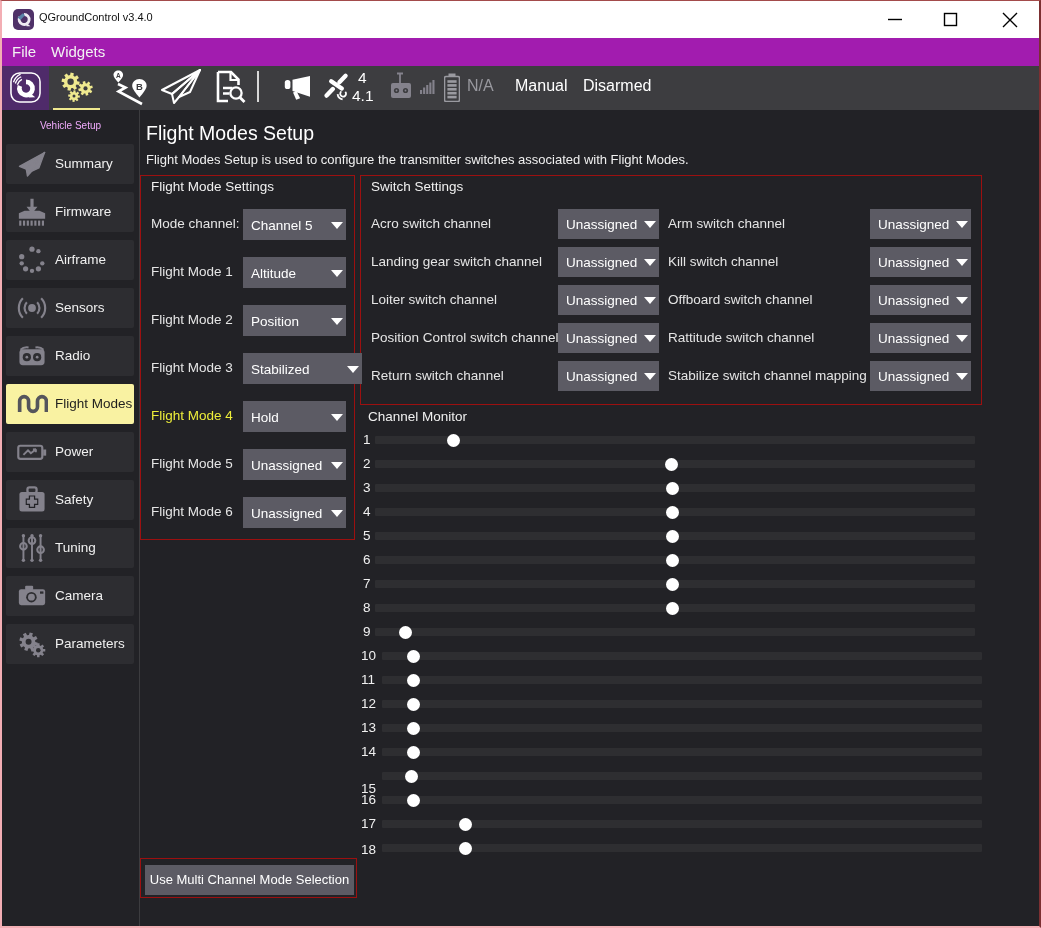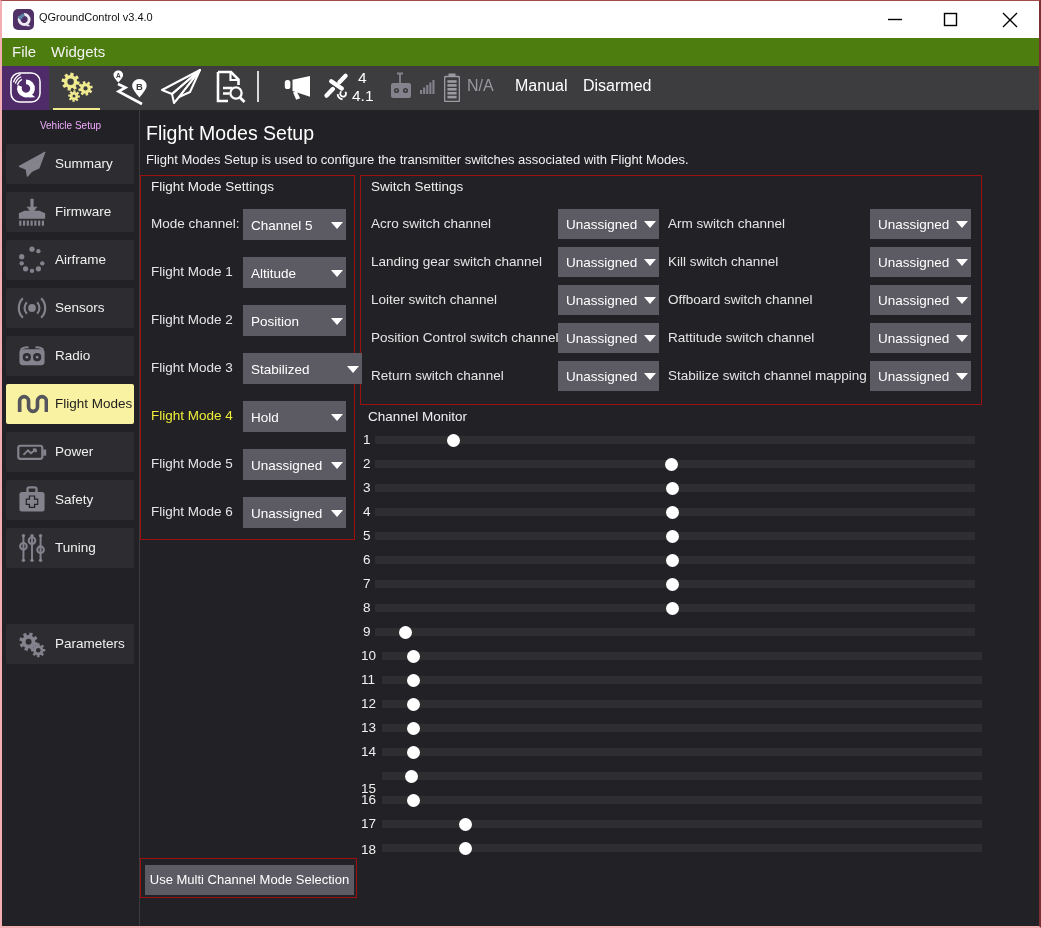--- a/index.html
+++ b/index.html
@@ -3,21 +3,21 @@
 <meta charset="utf-8">
 <style>
 * { margin:0; padding:0; box-sizing:border-box; }
 html,body { width:1041px; height:928px; overflow:hidden; }
 body { font-family:"Liberation Sans", sans-serif; background:#222226; position:relative; }
 #winborder { position:absolute; inset:0; border-left:2px solid #f3aeb4; border-right:2px solid #7c3032; border-top:1px solid #a34b4b; border-bottom:2px solid #f3aeb4; z-index:50; pointer-events:none; }
 #titlebar { position:absolute; left:2px; top:1px; right:2px; height:37px; background:#ffffff; }
 #title-text { position:absolute; left:37px; top:10px; font-size:11px; color:#111; }
 #appicon { position:absolute; left:11px; top:8px; width:21px; height:21px; }
 .wbtn { position:absolute; top:0; height:37px; }
-#menubar { position:absolute; left:2px; top:38px; right:2px; height:28px; background:#4d7c0f; color:#f2f2f2; font-size:15px; }
+#menubar { position:absolute; left:2px; top:38px; right:2px; height:28px; background:#a21caf; color:#f2f2f2; font-size:15px; }
 #menubar span.m1 { position:absolute; left:10px; top:5px; }
 #menubar span.m2 { position:absolute; left:49px; top:5px; }
 #toolbar { position:absolute; left:2px; top:66px; right:2px; height:44px; background:#3d3d40; }
 #qgcbtn { position:absolute; left:0px; top:0; width:47px; height:44px; background:#4f2b6a; }
 #gearul { position:absolute; left:51px; top:42px; width:47px; height:2.5px; background:#efe98f; }
 .ticon { position:absolute; }
 .tb-txt { position:absolute; color:#fff; font-size:16px; top:11px; white-space:nowrap; }
 #sidebar { position:absolute; left:2px; top:110px; width:137px; bottom:2px; background:#222226; }
 #sidebar-divider { position:absolute; left:139px; top:110px; width:1px; bottom:2px; background:#3c3c3f; }
 #vsetup { position:absolute; left:0; top:10px; width:137px; text-align:center; color:#f0abfc; font-size:10px; }
@@ -248,20 +248,30 @@
         <path d="M14,3 L14,25" stroke="#84828c" stroke-width="1.7"></path>
         <circle cx="14" cy="7.5" r="2.9" fill="none" stroke="#84828c" stroke-width="1.8"></circle>
         <circle cx="14" cy="3.2" r="1.5" fill="#84828c"></circle>
         <circle cx="14" cy="24.8" r="1.5" fill="#84828c"></circle>
         <path d="M21.5,3 L21.5,25" stroke="#84828c" stroke-width="1.7"></path>
         <circle cx="21.5" cy="15.5" r="2.9" fill="none" stroke="#84828c" stroke-width="1.8"></circle>
         <circle cx="21.5" cy="3.2" r="1.5" fill="#84828c"></circle>
         <circle cx="21.5" cy="24.8" r="1.5" fill="#84828c"></circle>
       </svg>
       <span class="lbl">Tuning</span>
+    </div>
+<div class="sbtn" style="top:466px">
+      <svg width="32" height="32" viewBox="0 0 28 28">
+        <rect x="2.5" y="8" width="23" height="14" rx="2" fill="#84828c"></rect>
+<rect x="8" y="5" width="7" height="4" rx="1" fill="#84828c"></rect>
+<circle cx="13.5" cy="15" r="4.6" fill="#2d2d31"></circle>
+<circle cx="13.5" cy="15" r="3" fill="#84828c"></circle>
+<rect x="21" y="10" width="3" height="2" fill="#2d2d31"></rect>
+      </svg>
+      <span class="lbl">Camera</span>
     </div>
 <div class="sbtn" style="top:514px">
       <svg width="32" height="32" viewBox="0 0 28 28">
         <path d="M19.1,13.0 L18.3,15.8 L16.0,15.1 L15.0,16.3 L16.0,18.5 L13.5,19.8 L12.3,17.7 L10.7,17.9 L10.0,20.1 L7.2,19.3 L7.9,17.0 L6.7,16.0 L4.5,17.0 L3.2,14.5 L5.3,13.3 L5.1,11.7 L2.9,11.0 L3.7,8.2 L6.0,8.9 L7.0,7.7 L6.0,5.5 L8.5,4.2 L9.7,6.3 L11.3,6.1 L12.0,3.9 L14.8,4.7 L14.1,7.0 L15.3,8.0 L17.5,7.0 L18.8,9.5 L16.7,10.7 L16.9,12.3 Z" fill="#84828c"></path>
         <circle cx="11" cy="12" r="2.6" fill="#2d2d31"></circle>
 <path d="M25.6,18.4 L25.6,20.6 L23.8,20.6 L23.3,21.7 L24.6,23.0 L23.0,24.6 L21.7,23.3 L20.6,23.8 L20.6,25.6 L18.4,25.6 L18.4,23.8 L17.3,23.3 L16.0,24.6 L14.4,23.0 L15.7,21.7 L15.2,20.6 L13.4,20.6 L13.4,18.4 L15.2,18.4 L15.7,17.3 L14.4,16.0 L16.0,14.4 L17.3,15.7 L18.4,15.2 L18.4,13.4 L20.6,13.4 L20.6,15.2 L21.7,15.7 L23.0,14.4 L24.6,16.0 L23.3,17.3 L23.8,18.4 Z" fill="#84828c"></path>
         <circle cx="19.5" cy="19.5" r="2" fill="#2d2d31"></circle>
       </svg>
       <span class="lbl">Parameters</span>
     </div>

